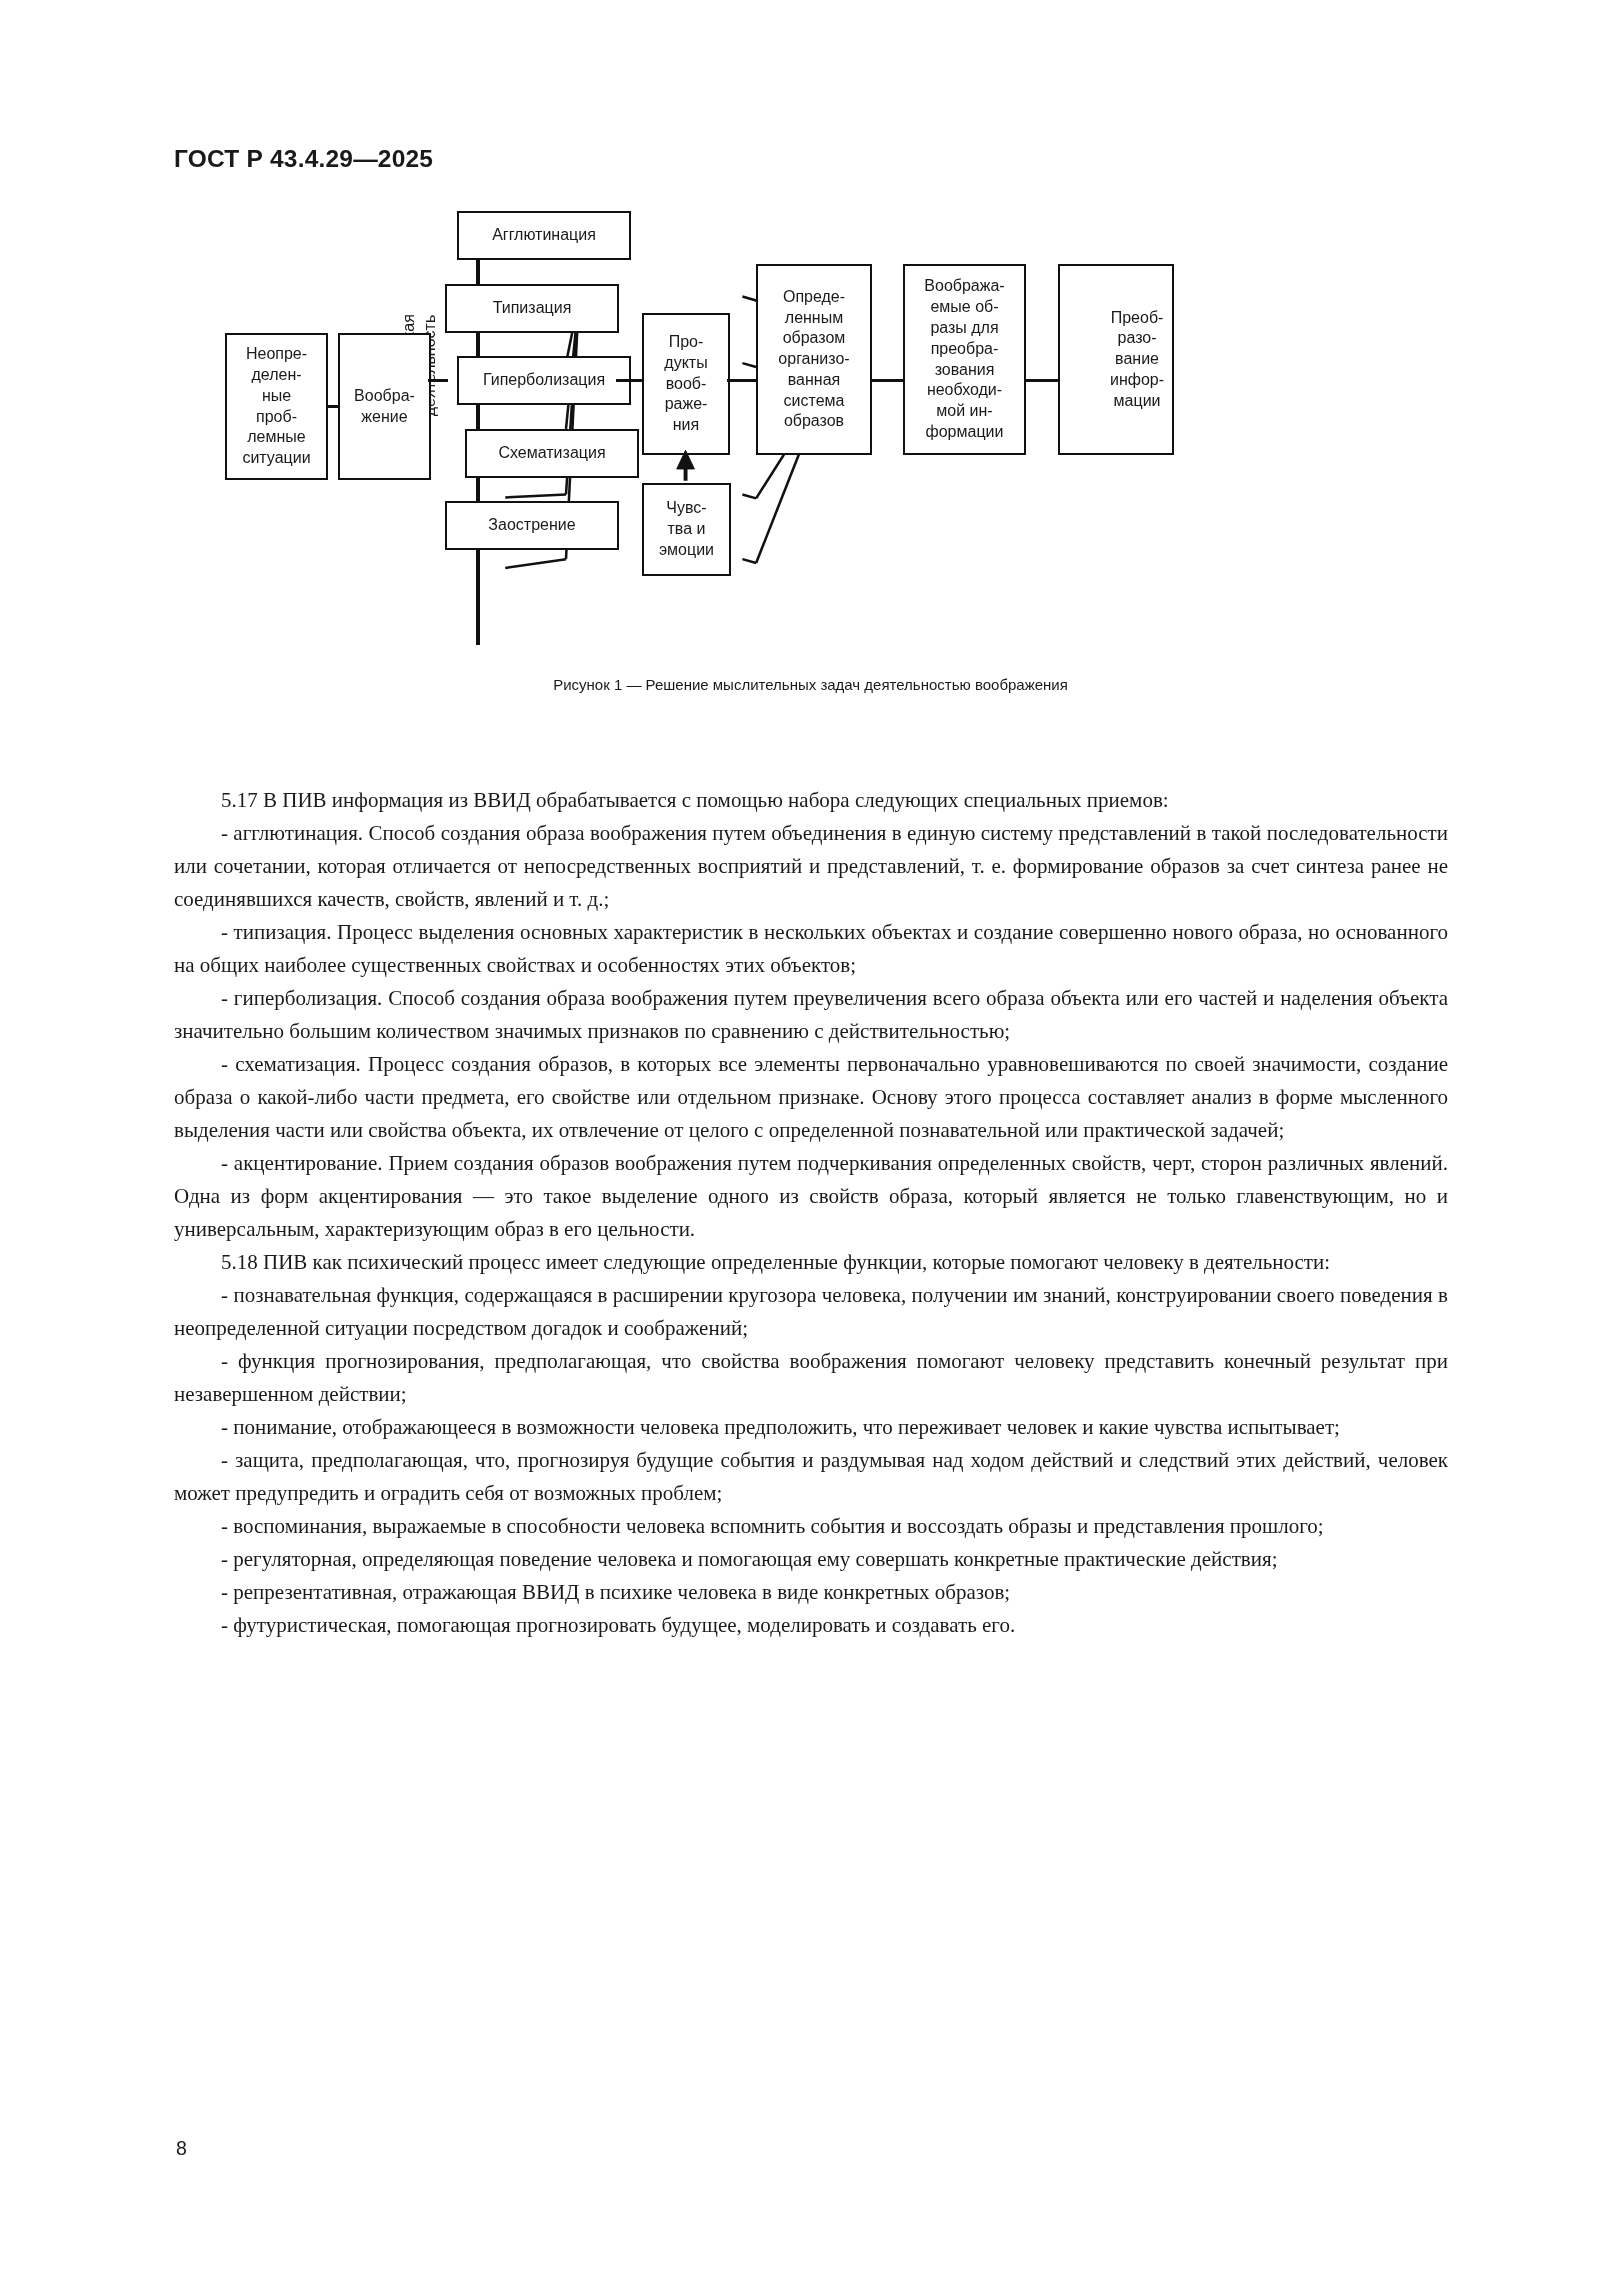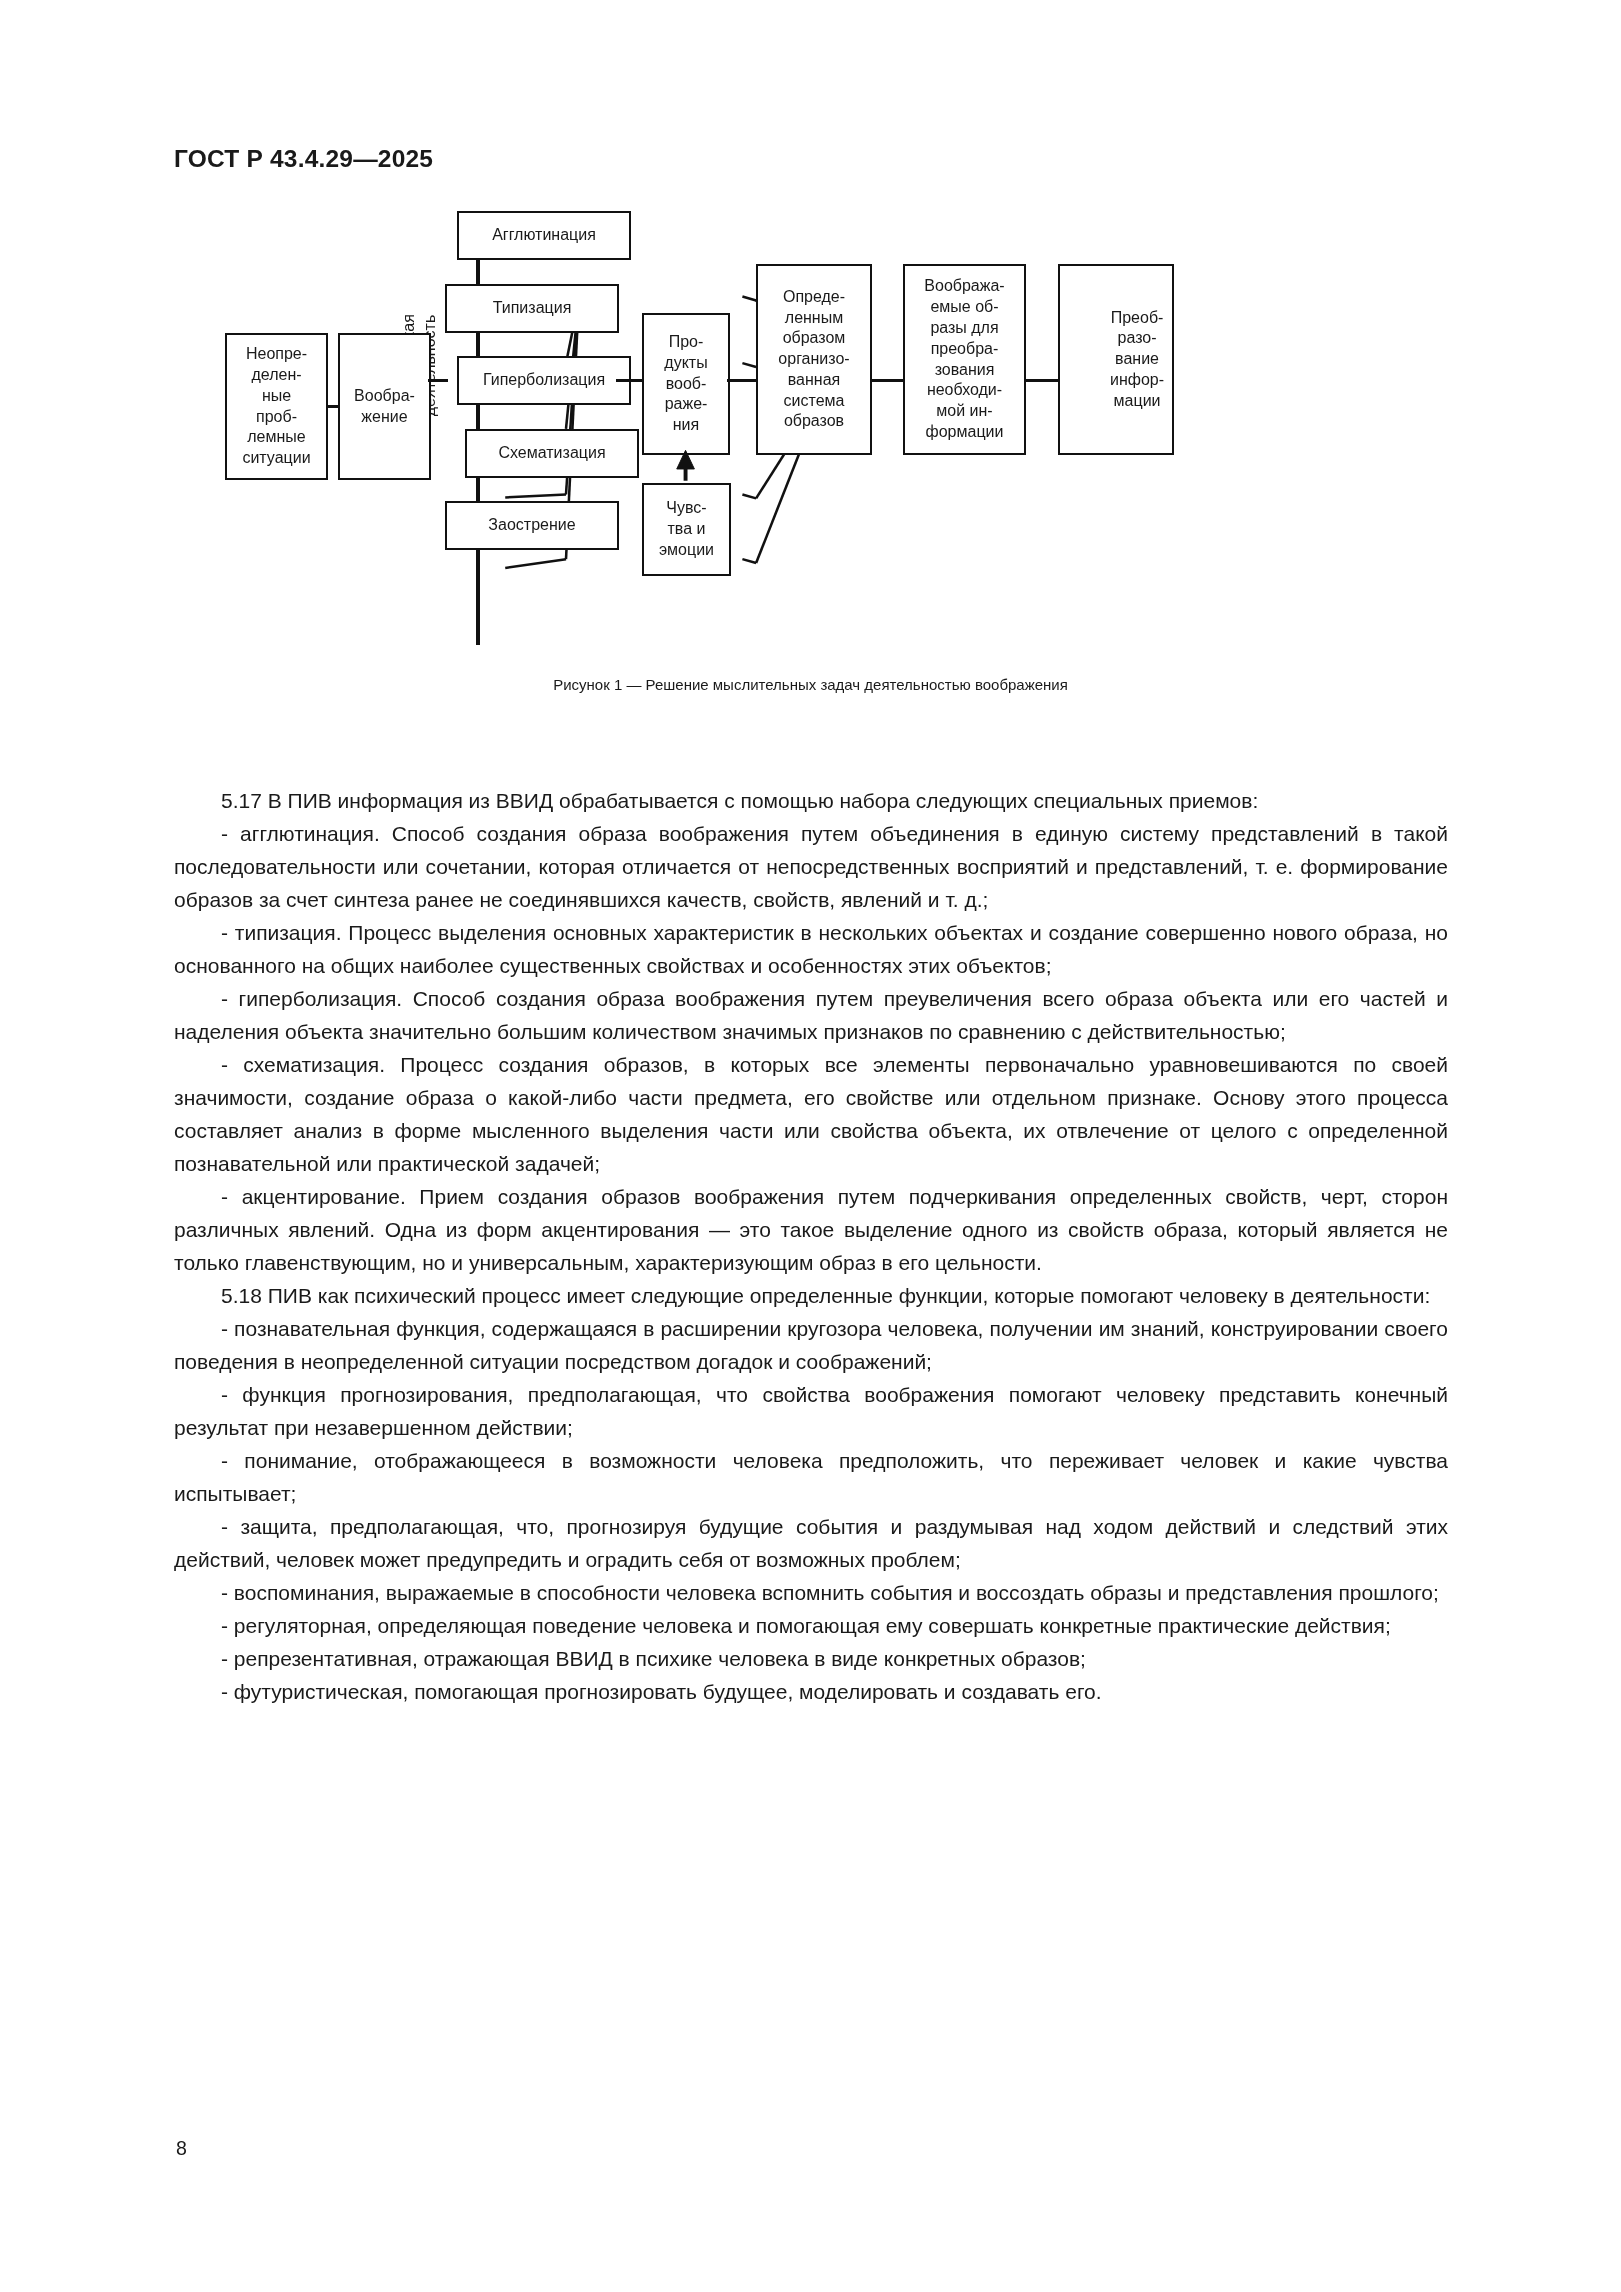--- a/index.html
+++ b/index.html
@@ -110,20 +110,21 @@
   }
 
   
   .body-text {
     position: absolute;
     left: 174px;
     top: 784px;
     width: 1274px;
     font-size: 21px;
     line-height: 33px;
+    font-family: Liberation Serif, serif;
   }
   .body-text p {
     margin: 0;
     text-align: justify;
     text-justify: inter-word;
     text-indent: 47px;
     hyphens: manual;
   }
 
   .page-number {

